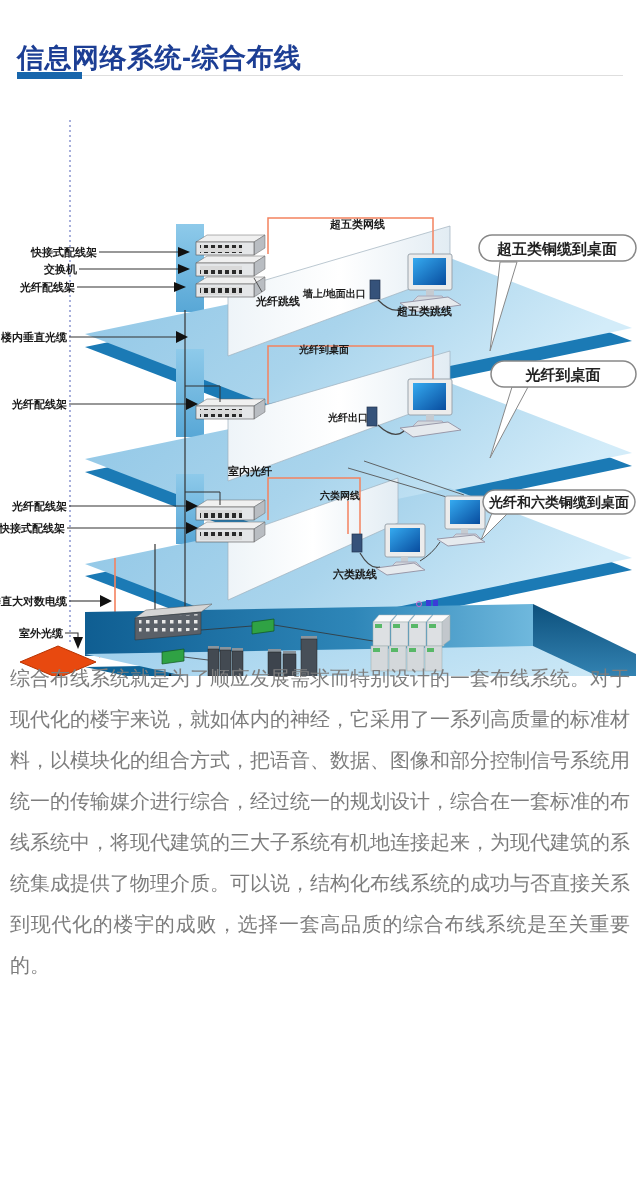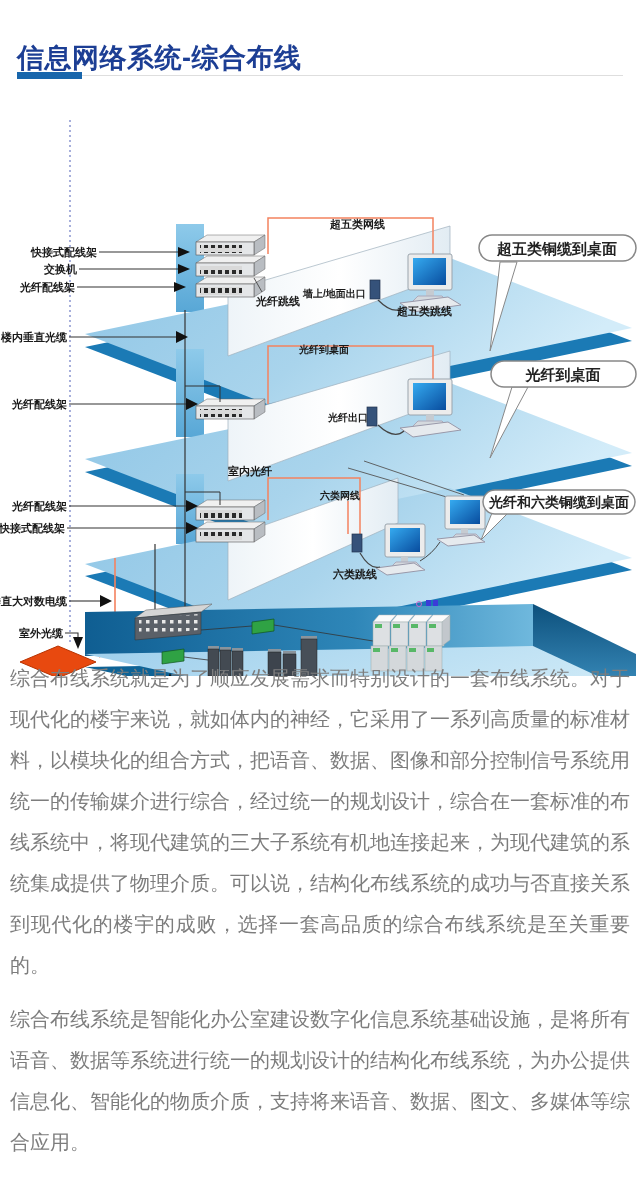--- a/index.html
+++ b/index.html
@@ -316,16 +316,15 @@
     <text x="320" y="393" font-size="10">六类网线</text>
     <text x="333" y="472" font-size="11">六类跳线</text>
     <text x="113" y="607" font-size="11">语音配线架</text>
     <text x="175" y="617" font-size="10">主机、服务器、存储设备</text>
     <text x="193" y="630" font-size="11">电信线路</text>
   </svg>
   </div>
 
   <div class="content">
     <p>综合布线系统就是为了顺应发展需求而特别设计的一套布线系统。对于现代化的楼宇来说，就如体内的神经，它采用了一系列高质量的标准材料，以模块化的组合方式，把语音、数据、图像和部分控制信号系统用统一的传输媒介进行综合，经过统一的规划设计，综合在一套标准的布线系统中，将现代建筑的三大子系统有机地连接起来，为现代建筑的系统集成提供了物理介质。可以说，结构化布线系统的成功与否直接关系到现代化的楼宇的成败，选择一套高品质的综合布线系统是至关重要的。</p>
-    <p>综合布线系统是智能化办公室建设数字化信息系统基础设施，是将所有语音、数据等系统进行统一的规划设计的结构化布线系统，为办公提供信息化、智能化的物质介质，支持将来语音、数据、图文、多媒体等综合应用。</p>
   </div>
 
 </div>
 
 </body></html>

